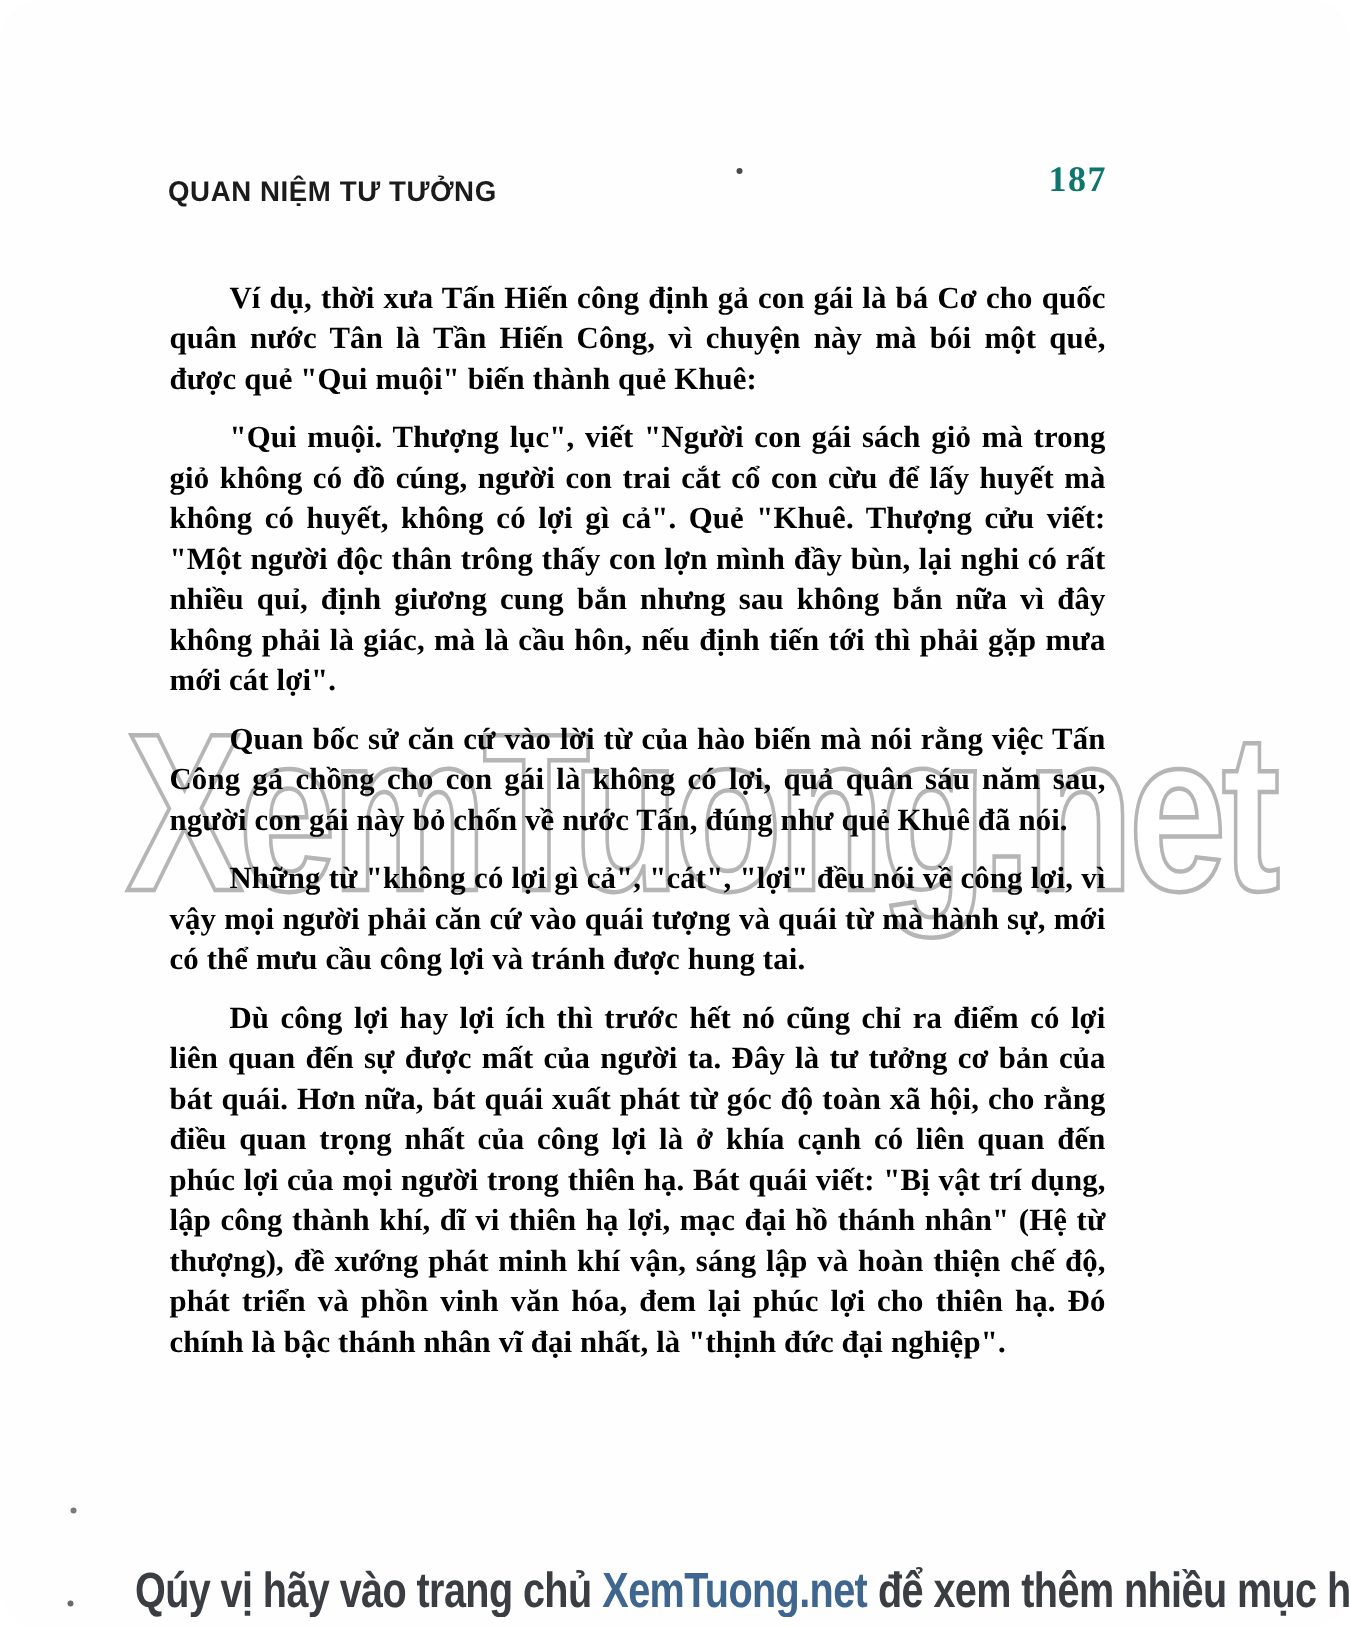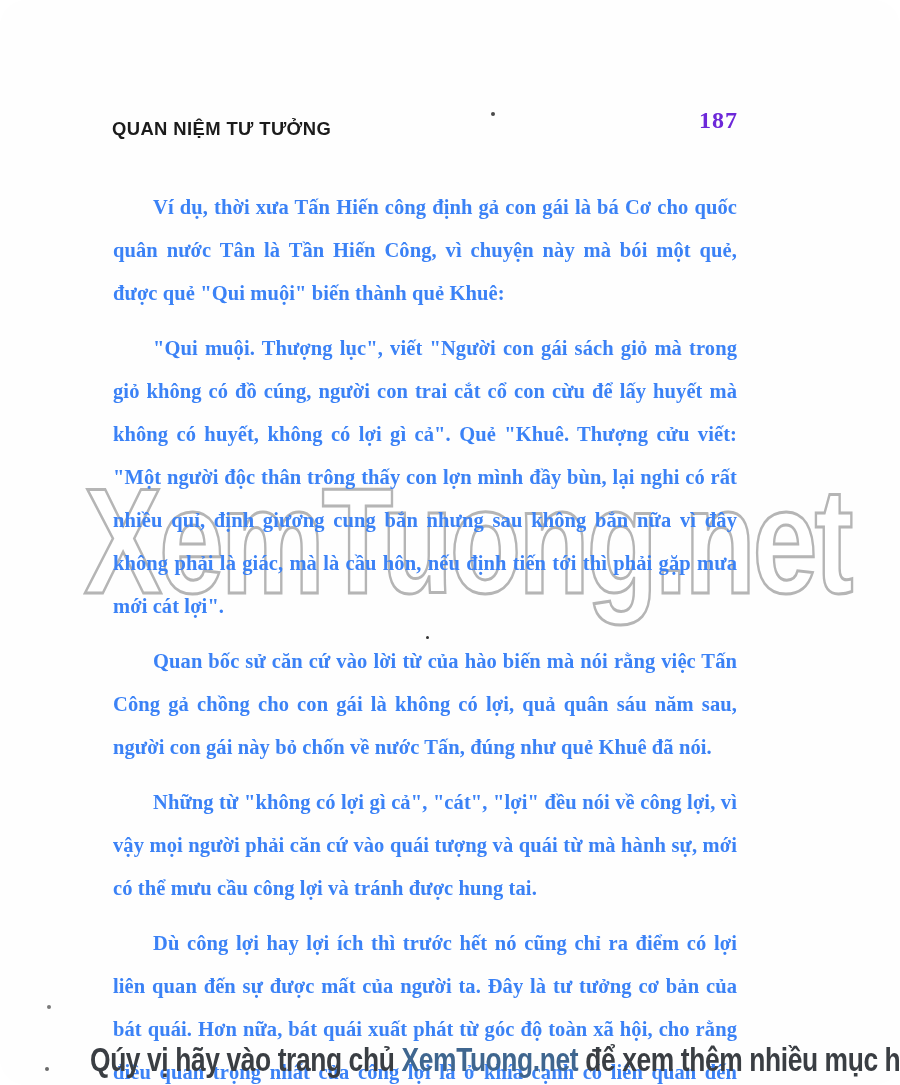--- a/index.html
+++ b/index.html
@@ -15,44 +15,44 @@
   .running-title{
     position:absolute;top:118px;left:112px;
     font-family:"Liberation Sans", sans-serif;
     font-weight:700;font-size:19px;letter-spacing:0.4px;
     color:#1b1b1b;transform:scaleX(0.97);transform-origin:left top;
     white-space:nowrap;
   }
   .page-num{
     position:absolute;top:107px;left:699px;
     font-family:"Liberation Serif", serif;
-    font-weight:700;font-size:24px;color:#6d28d9;letter-spacing:1px;
+    font-weight:700;font-size:24px;color:#0f766e;letter-spacing:1px;
   }
 
   .watermark{
     position:absolute;top:466px;left:84px;z-index:1;
     font-family:"Liberation Sans", sans-serif;
     font-weight:700;font-size:150px;line-height:1;
     color:#ffffff;
     -webkit-text-stroke:3px #b5b5b5;
     text-stroke:3px #b5b5b5;
     letter-spacing:-4px;white-space:nowrap;
     transform:scaleX(0.78);transform-origin:left top;
   }
 
   .body-text{
     position:absolute;top:186px;left:113px;width:624px;z-index:2;
   }
   .body-text p{
     margin:0 0 12px 0;
     text-indent:40px;
     text-align:justify;
-    font-size:20.5px;line-height:43px;
+    font-size:20.5px;line-height:27px;
     font-weight:700;
-    color:#3b82f6;
+    color:#000000;
     letter-spacing:0.1px;
   }
 
   .footer{
     position:absolute;top:1041px;left:0;width:900px;z-index:3;
     text-align:center;white-space:nowrap;
     font-family:"Liberation Sans", sans-serif;
     font-size:33px;font-weight:700;
     color:#3a3e43;
     transform:scaleX(0.80);transform-origin:center top;

